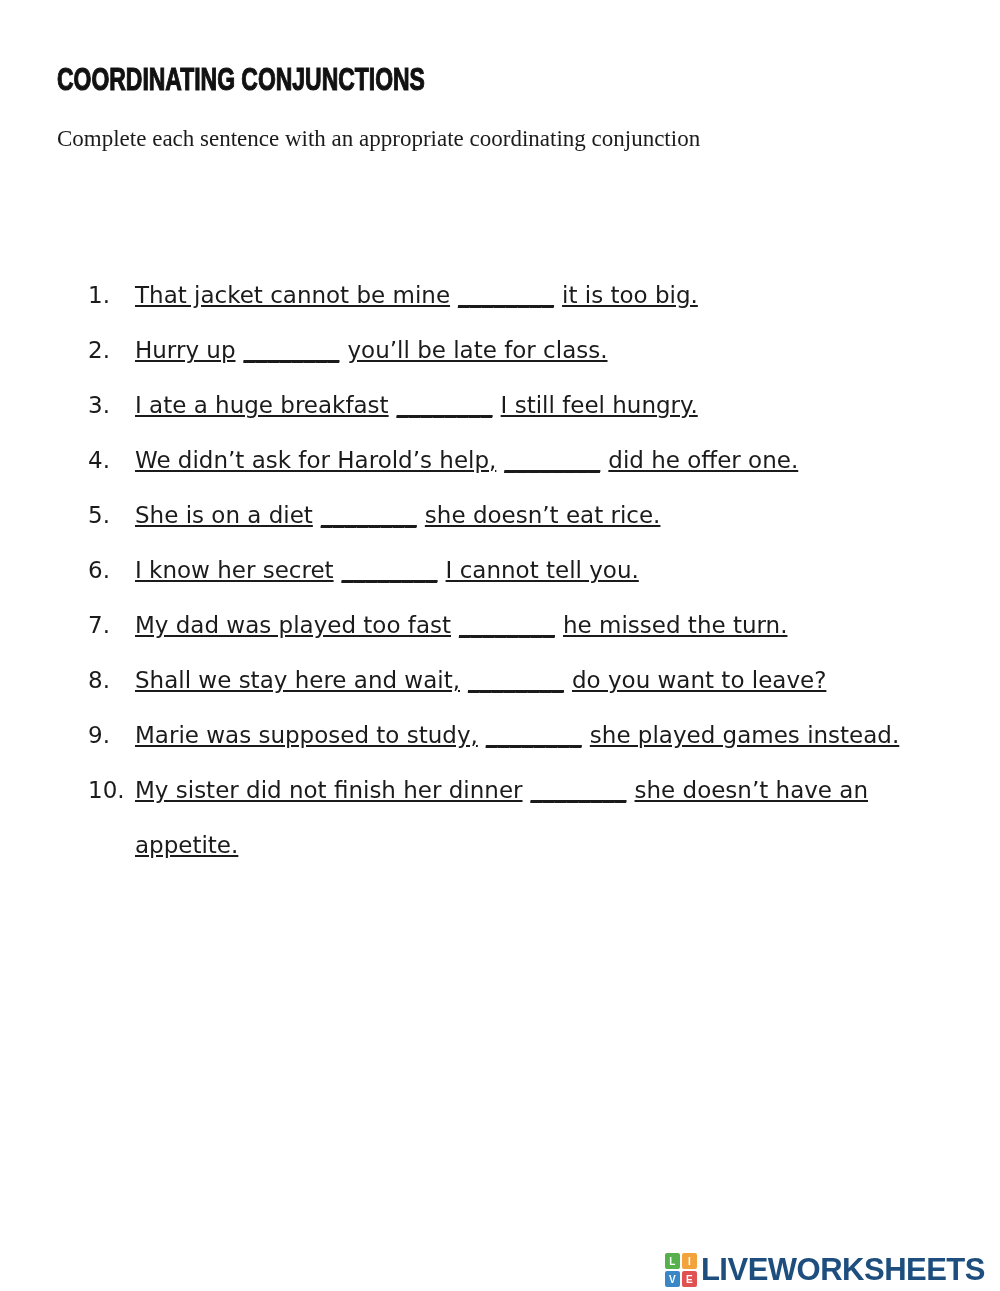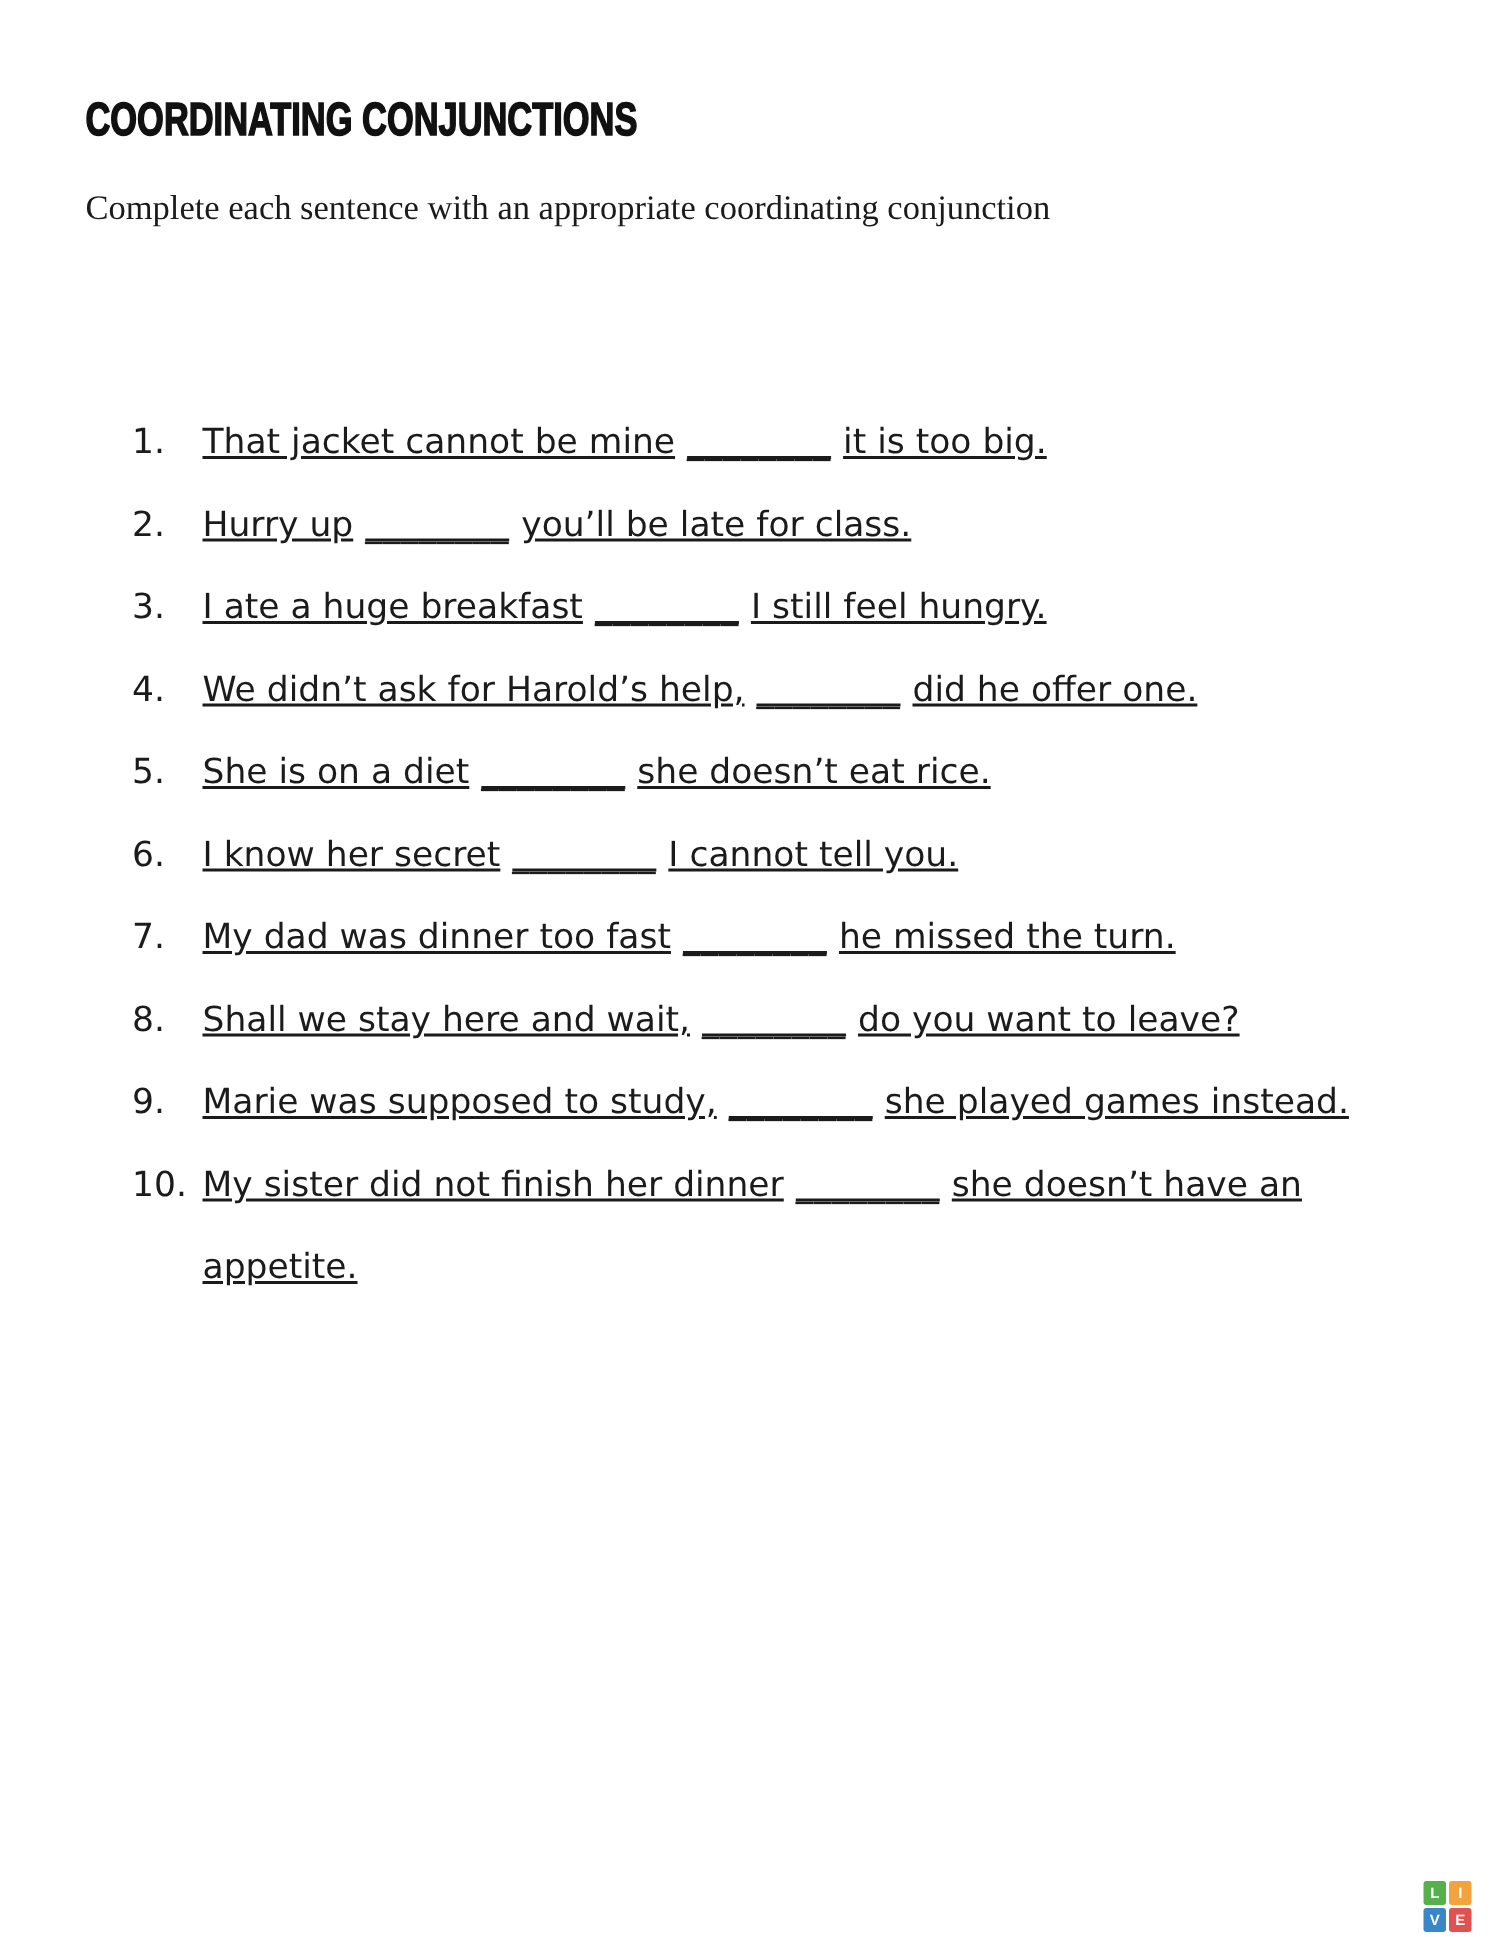--- a/index.html
+++ b/index.html
@@ -137,21 +137,21 @@
     <span class="sentence"><span>She is on a diet</span><span class="blank">________</span><span>she doesn’t eat rice.</span></span>
   </div>
 
   <div class="ws-item">
     <span class="num">6.</span>
     <span class="sentence"><span>I know her secret</span><span class="blank">________</span><span>I cannot tell you.</span></span>
   </div>
 
   <div class="ws-item">
     <span class="num">7.</span>
-    <span class="sentence"><span>My dad was dinner too fast</span><span class="blank">________</span><span>he missed the turn.</span></span>
+    <span class="sentence"><span>My dad was played too fast</span><span class="blank">________</span><span>he missed the turn.</span></span>
   </div>
 
   <div class="ws-item">
     <span class="num">8.</span>
     <span class="sentence"><span>Shall we stay here and wait,</span><span class="blank">________</span><span>do you want to leave?</span></span>
   </div>
 
   <div class="ws-item">
     <span class="num">9.</span>
     <span class="sentence"><span>Marie was supposed to study,</span><span class="blank">________</span><span>she played games instead.</span></span>
@@ -164,13 +164,14 @@
 
 </div>
 
 <div class="logo">
   <div class="logo-tiles">
     <span class="tile" style="background-color: rgb(86, 176, 76);">L</span>
     <span class="tile" style="background-color: rgb(242, 163, 60);">I</span>
     <span class="tile" style="background-color: rgb(58, 135, 200);">V</span>
     <span class="tile" style="background-color: rgb(224, 82, 82);">E</span>
   </div>
+  <span class="logo-text" style="color: rgb(29, 78, 126);">LIVEWORKSHEETS</span>
 </div>
 
 </body></html>

